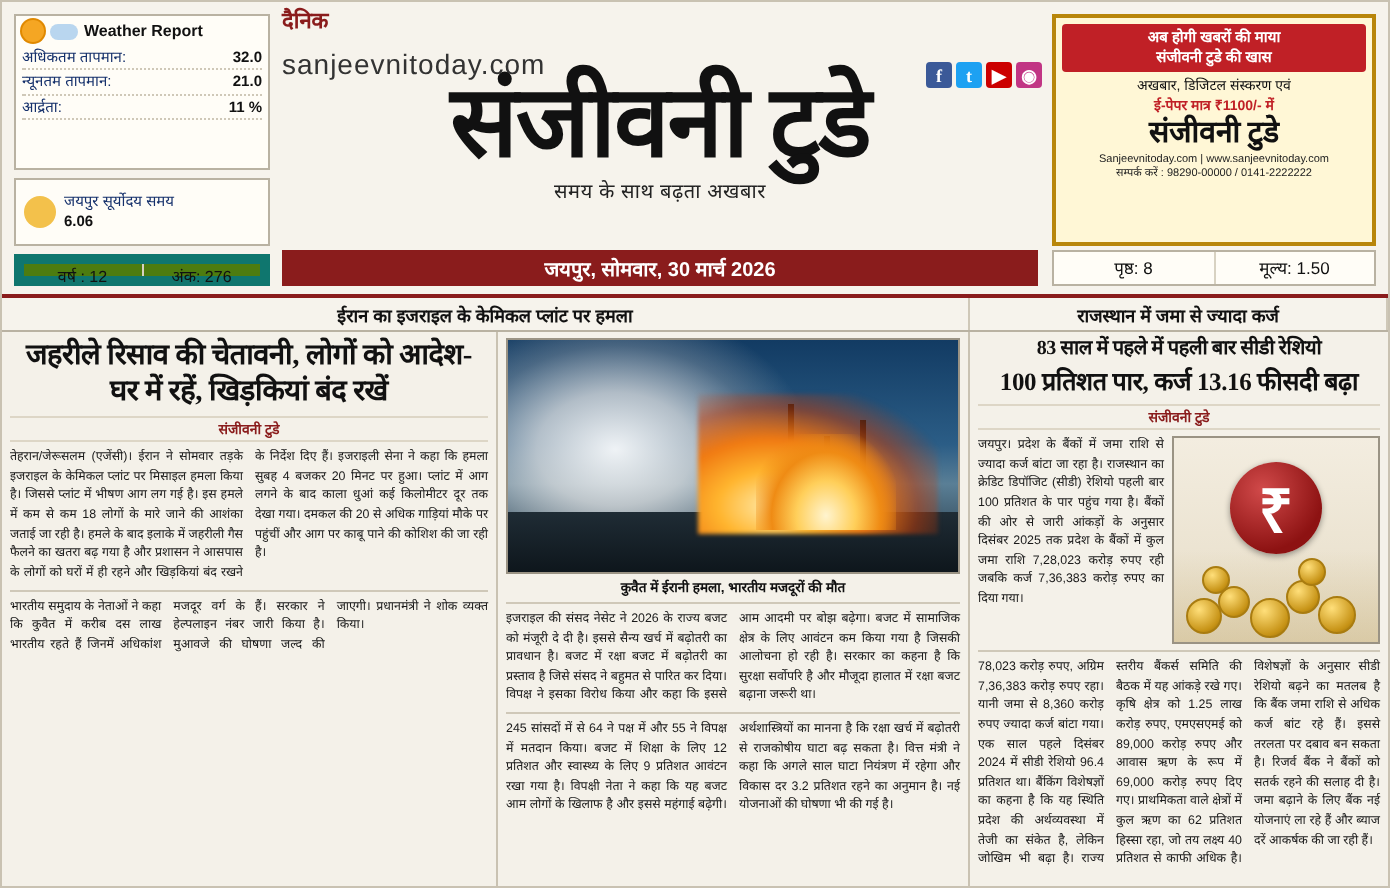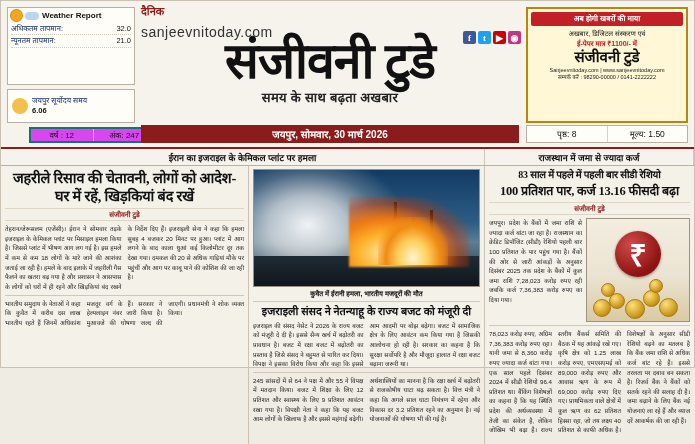--- a/index.html
+++ b/index.html
@@ -5,21 +5,21 @@
   * { box-sizing: border-box; }
   html, body { margin:0; padding:0; }
   body {
     width: 695px; height: 444px;
     background: #efece4;
     font-family: "Liberation Sans", sans-serif;
     overflow: hidden;
   }
   .page {
     position: relative;
-    width: 695px; height: 368px;
+    width: 695px; height: 444px;
     background: #f4f1e9;
     border: 1px solid #c9c2b2;
   }
 
   
   .masthead {
     position: relative;
     height: 148px;
     border-bottom: 2px solid #8a1c1c;
     background: #f6f3ec;
@@ -42,38 +42,38 @@
   }
   .wt-cloud{
     width:14px;height:8px;background:#b9d6ef;border-radius:6px;display:inline-block;
   }
   .weather-rows { margin-top:2px; }
   .wrow {
     display:flex; justify-content:space-between;
     font-size:7.5px; color:#15306b; line-height:1.5;
     border-bottom:1px dotted #cfc8b8;
   }
-  .wrow span:last-child { color:#111; font-weight:normal; }
+  .wrow span:last-child { color:#111; font-weight:bold; }
   .sunrise-box {
     position:absolute; left:6px; top:88px;
     width:128px; height:34px;
     border:1px solid #b9b2a2; background:#fffdf7;
     display:flex; align-items:center; gap:4px; padding:0 4px;
   }
   .moon {
     width:16px;height:16px;border-radius:50%;
     background:#f3c14b; position:relative; flex:0 0 auto;
   }
   .sunrise-text { font-size:7.5px; color:#15306b; line-height:1.3;}
   .sunrise-text b { color:#111; }
 
   .issue-bar {
     position:absolute; left:6px; top:126px; width:128px; height:16px;
-    border:2px solid #0f766e; background:#d946ef;
-    display:flex; font-size:8px; color:#111;margin-left:22px;
+    border:5px solid #0f766e; background:#4d7c0f;
+    display:flex; font-size:8px; color:#111;
   }
   .issue-bar div {
     flex:1; text-align:center; line-height:14px; border-right:1px solid #d8d2c2;
   }
   .issue-bar div:last-child{border-right:none;}
 
   .title-block {
     position:absolute; left:140px; top:4px; width:378px;
     text-align:center;
   }
@@ -87,21 +87,21 @@
   }
   .site-url{
     font-size:14px; color:#333; letter-spacing:0.5px; margin-top:1px;
   }
   .paper-name {
     font-family:"Liberation Serif", serif;
     font-size:50px; font-weight:bold; color:#111;
     line-height:0.95; letter-spacing:-1px; margin-top:-2px;
   }
   .tagline {
-    font-size:13px; color:#222; margin-top:2px; letter-spacing:0.3px;font-weight:bold;
+    font-size:10px; color:#222; margin-top:2px; letter-spacing:0.3px;
   }
   .social {
     position:absolute; right:-2px; top:26px;
     display:flex; gap:2px;
   }
   .sq { width:13px;height:13px;border-radius:2px;color:#fff;font-size:9px;
         display:flex;align-items:center;justify-content:center;font-weight:bold;
         font-family:"Liberation Serif",serif;}
   .fb{background:#3b5998;} .tw{background:#1da1f2;} .yt{background:#cc0000;} .ig{background:#c13584;}
 
@@ -253,39 +253,43 @@
       </div>
       <div class="weather-rows">
         <div class="wrow">
           <span>अधिकतम तापमान:</span>
           <span>32.0</span>
         </div>
         <div class="wrow">
           <span>न्यूनतम तापमान:</span>
           <span>21.0</span>
         </div>
+        <div class="wrow">
+          <span>आर्द्रता:</span>
+          <span>11 %</span>
+        </div>
       </div>
     </div>
 
     <div class="sunrise-box">
       <span class="moon"></span>
       <span class="sunrise-text">
         <span>जयपुर सूर्योदय समय</span><br>
         <b>6.06</b>
       </span>
     </div>
 
     <div class="issue-bar">
       <div>
         <span>वर्ष :</span>
         <span>12</span>
       </div>
       <div>
         <span>अंक:</span>
-        <span>247</span>
+        <span>276</span>
       </div>
     </div>
 
     <div class="title-block">
       <div class="kicker-row">
         <span class="dainik">दैनिक</span>
         <span class="site-url">sanjeevnitoday.com</span>
       </div>
       <div class="paper-name">संजीवनी टुडे</div>
       <div class="tagline">समय के साथ बढ़ता अखबार</div>
@@ -293,20 +297,21 @@
         <span class="sq fb">f</span>
         <span class="sq tw">t</span>
         <span class="sq yt">▶</span>
         <span class="sq ig">◉</span>
       </div>
     </div>
 
     <div class="promo">
       <div class="promo-top">
         <div>अब होगी खबरों की माया</div>
+        <div>संजीवनी टुडे की खास</div>
       </div>
       <div class="promo-mid">
         <div>अखबार, डिजिटल संस्करण एवं</div>
         <div class="promo-price">ई-पेपर मात्र ₹1100/- में</div>
       </div>
       <div class="promo-logo">संजीवनी टुडे</div>
       <div class="promo-contact">
         <div>Sanjeevnitoday.com | www.sanjeevnitoday.com</div>
         <div>सम्पर्क करें : 98290-00000 / 0141-2222222</div>
       </div>
@@ -349,21 +354,20 @@
       <div class="photo">
         <div class="smoke"></div>
         <div class="ground"></div>
         <div class="tower" style="left:62%;height:58px;"></div>
         <div class="tower" style="left:70%;height:42px;"></div>
         <div class="tower" style="left:78%;height:50px;"></div>
         <div class="fire"></div>
         <div class="fire2"></div>
       </div>
       <div class="photo-caption">कुवैत में ईरानी हमला, भारतीय मजदूरों की मौत</div>
-      <div class="sub-head">इजराइली संसद ने नेतन्याहू के राज्य बजट को मंजूरी दी</div>
       <div class="body-text two-col">
         <span>इजराइल की संसद नेसेट ने 2026 के राज्य बजट को मंजूरी दे दी है। इससे सैन्य खर्च में बढ़ोतरी का प्रावधान है। बजट में रक्षा बजट में बढ़ोतरी का प्रस्ताव है जिसे संसद ने बहुमत से पारित कर दिया। विपक्ष ने इसका विरोध किया और कहा कि इससे आम आदमी पर बोझ बढ़ेगा। बजट में सामाजिक क्षेत्र के लिए आवंटन कम किया गया है जिसकी आलोचना हो रही है। सरकार का कहना है कि सुरक्षा सर्वोपरि है और मौजूदा हालात में रक्षा बजट बढ़ाना जरूरी था।</span>
       </div>
       <div class="rule"></div>
       <div class="body-text two-col">
         <span>245 सांसदों में से 64 ने पक्ष में और 55 ने विपक्ष में मतदान किया। बजट में शिक्षा के लिए 12 प्रतिशत और स्वास्थ्य के लिए 9 प्रतिशत आवंटन रखा गया है। विपक्षी नेता ने कहा कि यह बजट आम लोगों के खिलाफ है और इससे महंगाई बढ़ेगी। अर्थशास्त्रियों का मानना है कि रक्षा खर्च में बढ़ोतरी से राजकोषीय घाटा बढ़ सकता है। वित्त मंत्री ने कहा कि अगले साल घाटा नियंत्रण में रहेगा और विकास दर 3.2 प्रतिशत रहने का अनुमान है। नई योजनाओं की घोषणा भी की गई है।</span>
       </div>
     </div>
 
     <div class="col-right">

